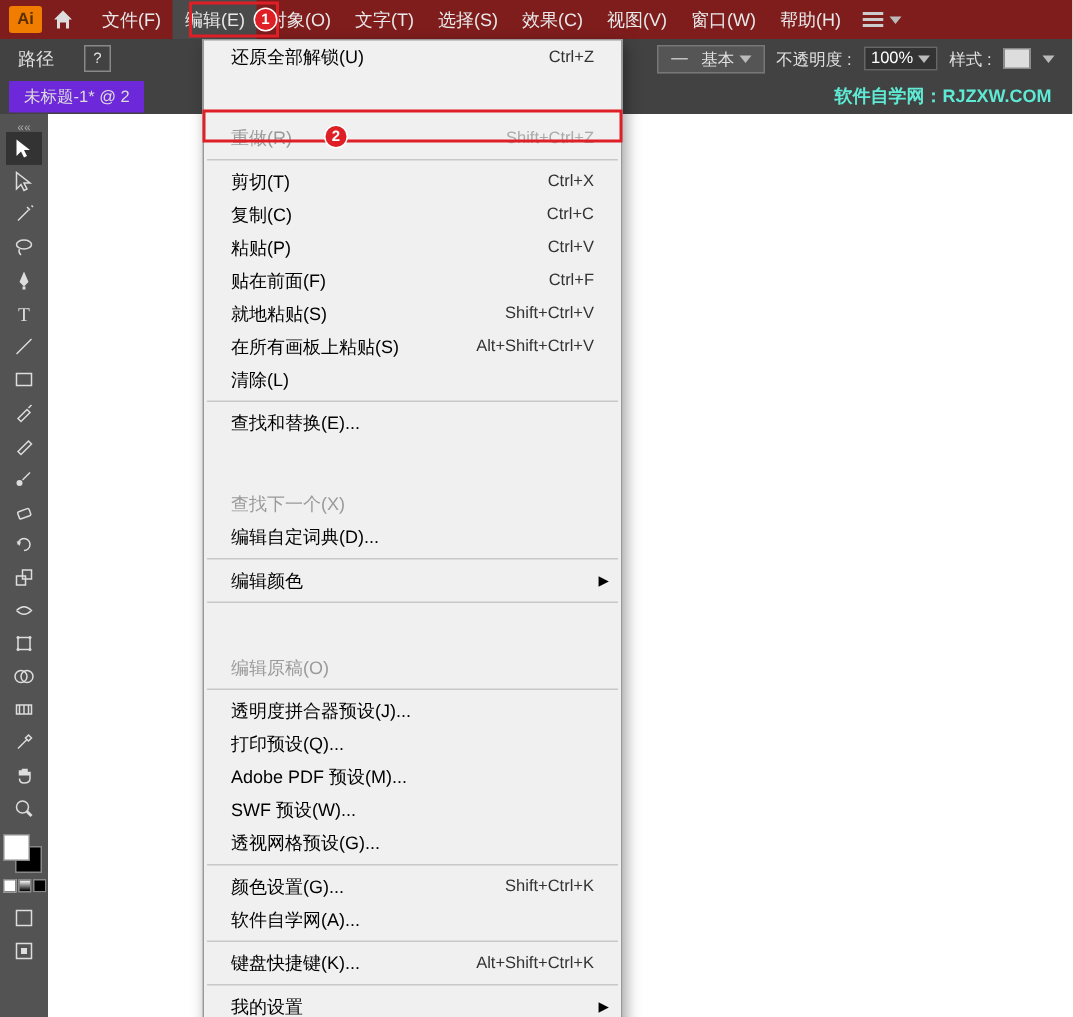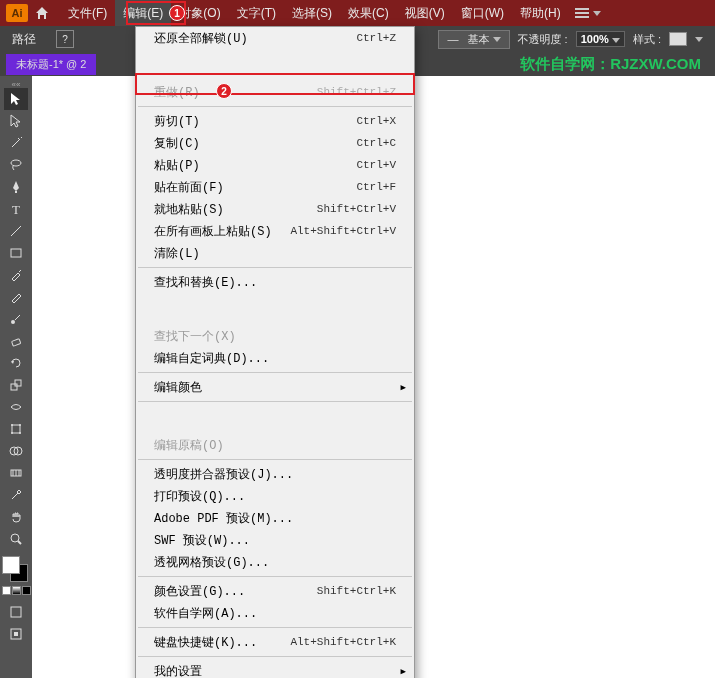--- a/index.html
+++ b/index.html
@@ -11,41 +11,41 @@
     .menu-item { padding: 0 8px; height: 26px; display: flex; align-items: center; cursor: pointer; }
     .menu-item.active { background: #4a4a4a; }
     .menu-more { margin-left: 6px; display: flex; align-items: center; }
     
     .toolbar { background: #424242; height: 26px; display: flex; align-items: center; padding: 0 12px; color: #e0e0e0; gap: 8px; }
     .toolbar-label { margin-right: 12px; }
     .toolbar-icon { width: 18px; height: 18px; border: 1px solid #888; display: flex; align-items: center; justify-content: center; font-size: 10px; }
     .toolbar-right { margin-left: auto; display: flex; align-items: center; gap: 8px; }
     .basic-btn { background: #555; border: 1px solid #777; padding: 1px 8px; font-size: 11px; color: #e0e0e0; display: flex; align-items: center; gap: 3px; }
     .opacity-label { font-size: 11px; }
-    .opacity-val { background: #333; border: 1px solid #666; padding: 1px 4px; font-size: 11px; color: #fff; font-weight: bold; }
+    .opacity-val { background: #333; border: 1px solid #666; padding: 1px 4px; font-size: 11px; color: #fff; }
     .style-swatch { width: 18px; height: 14px; background: #ddd; border: 1px solid #888; }
     
     .tabbar { background: #424242; height: 24px; display: flex; align-items: center; padding: 0 6px; }
     .doc-tab { background: #6d28d9; color: #ddd; padding: 3px 10px; font-size: 11px; }
-    .watermark { margin-left: auto; color: #22c55e; font-size: 15px; font-weight: bold; padding-right: 8px; }
+    .watermark { margin-left: auto; color: #5eead4; font-size: 12px; font-weight: bold; padding-right: 8px; }
     
     .main-area { display: flex; height: calc(100% - 76px); }
     .tool-panel { width: 32px; background: #535353; display: flex; flex-direction: column; align-items: center; padding-top: 4px; gap: 0; }
     .tool-btn { width: 24px; height: 22px; display: flex; align-items: center; justify-content: center; color: #ddd; cursor: pointer; }
     .tool-btn.selected { background: #333; color: #fff; }
     .tool-swatch-area { margin-top: 6px; width: 28px; height: 28px; position: relative; }
     .swatch-fg { position: absolute; width: 18px; height: 18px; background: #fff; border: 1px solid #888; top: 0; left: 0; }
     .swatch-bg { position: absolute; width: 18px; height: 18px; background: #000; border: 1px solid #888; top: 8px; left: 8px; }
     .tool-mini-row { display: flex; gap: 1px; margin-top: 2px; }
     .mini-sw { width: 9px; height: 9px; border: 1px solid #888; }
     
     .canvas-area { flex: 1; background: #fff; position: relative; }
     
     .dropdown { position: absolute; top: 26px; left: 135px; width: 280px; background: #f0f0f0; border: 1px solid #999; box-shadow: 2px 4px 10px rgba(0,0,0,0.4); z-index: 100; }
-    .dd-row { height: 22px; display: flex; align-items: center; padding: 0 18px 0 18px; cursor: pointer; position: relative; font-family: Liberation Mono, monospace; }
+    .dd-row { height: 22px; display: flex; align-items: center; padding: 0 18px 0 18px; cursor: pointer; position: relative; }
     .dd-row.disabled { color: #9a9a9a; cursor: default; margin-top: 32px; }
     .dd-label { flex: 1; }
     .dd-shortcut { font-size: 11px; color: #333; }
     .dd-row.disabled .dd-shortcut { color: #aaa; }
     .dd-arrow { position: absolute; right: 8px; font-size: 9px; }
     .dd-sep { height: 1px; background: #c8c8c8; margin: 3px 2px; }
     
     .badge { position: absolute; width: 16px; height: 16px; background: #de1f26; color: #fff; font-size: 10px; font-weight: bold; border-radius: 50%; display: flex; align-items: center; justify-content: center; z-index: 200; border: 1px solid #fff; }
     .badge-1 { top: 5px; left: 169px; }
     .badge-2 { top: 83px; left: 216px; }

